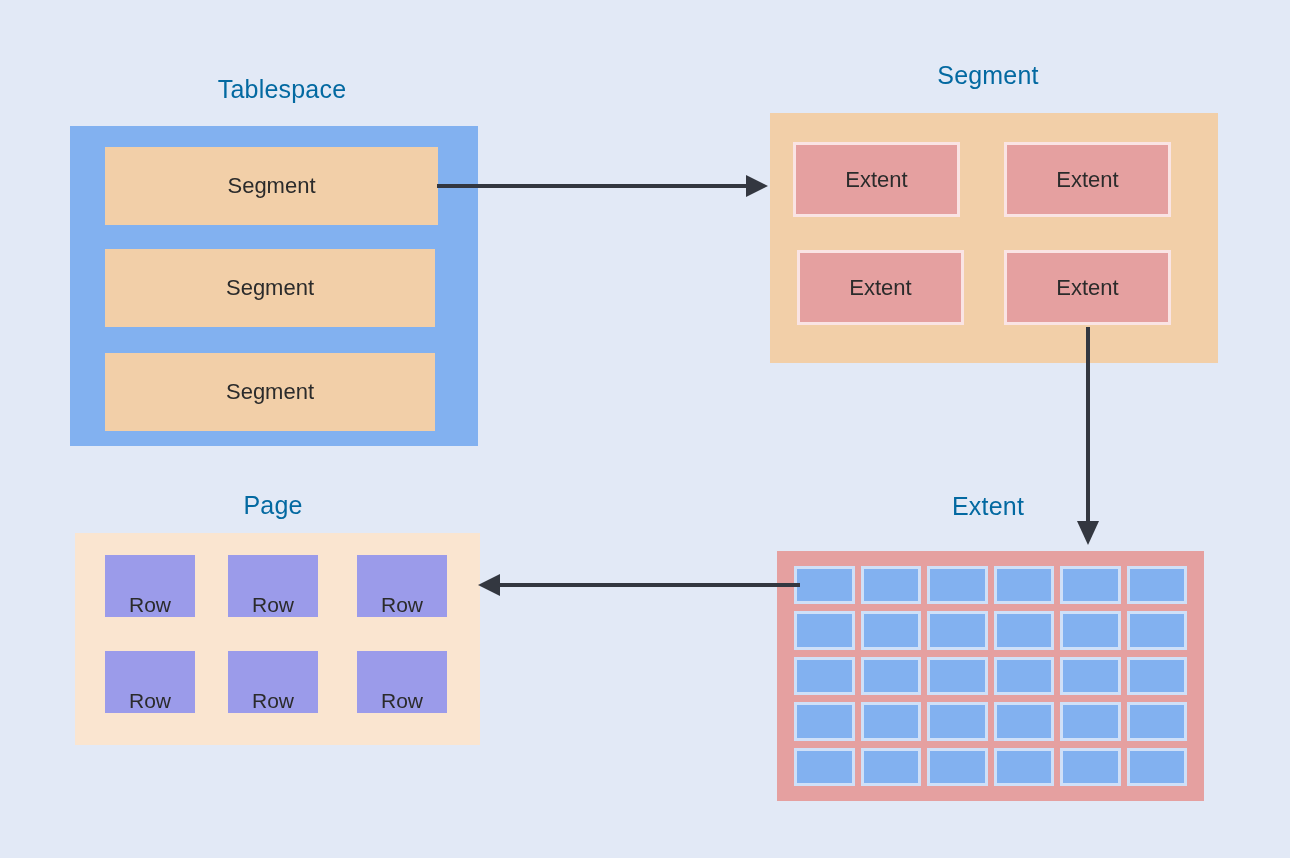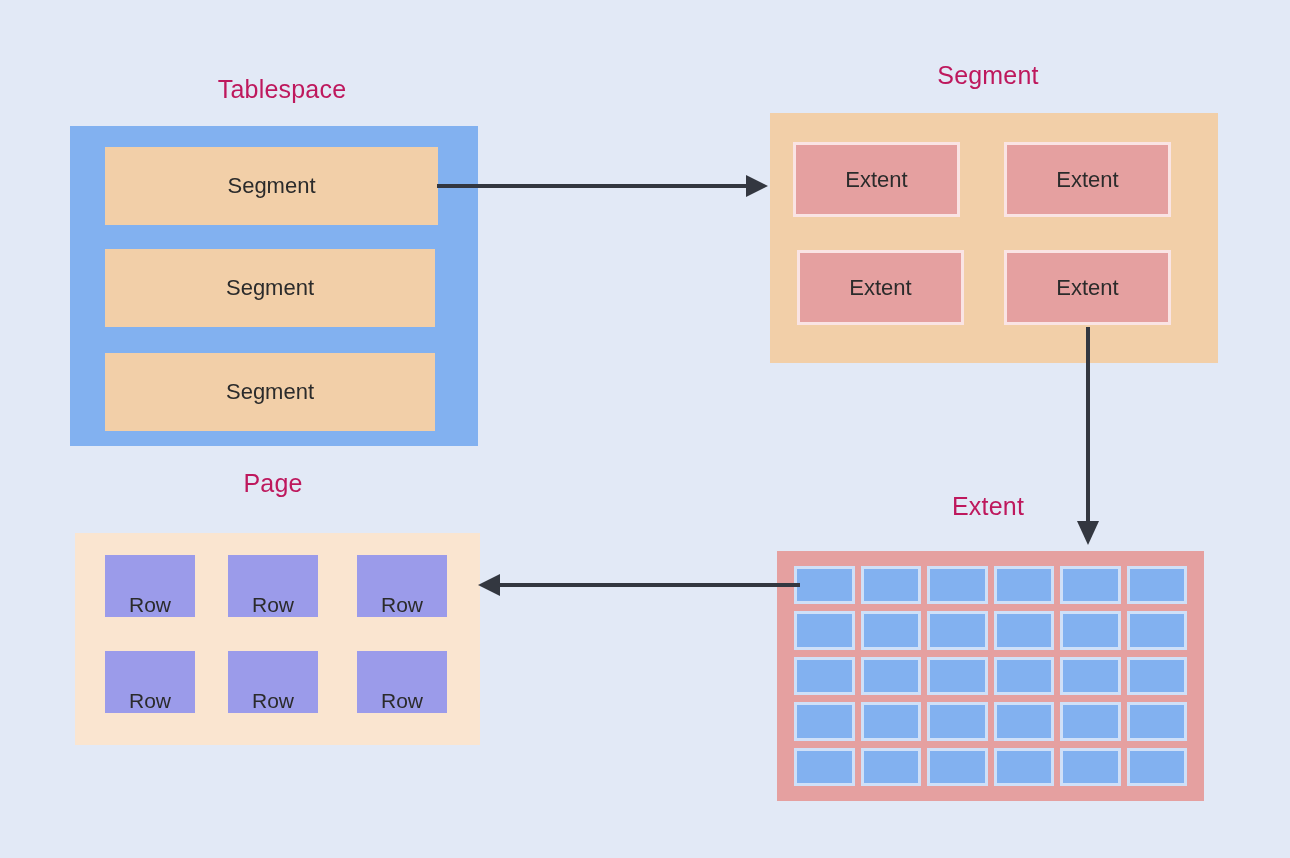--- a/index.html
+++ b/index.html
@@ -13,21 +13,21 @@
     width: 1290px;
     height: 858px;
     background: #e2e9f6;
     font-family: "Liberation Sans", sans-serif;
     overflow: hidden;
   }
 
   .panel-title {
     position: absolute;
     font-size: 25px;
-    color: #be185d;
+    color: #0369a1;
     letter-spacing: 0.2px;
     white-space: nowrap;
     text-align: center;
     transform: translateX(-50%);
   }
 
   .container-box {
     position: absolute;
     box-sizing: border-box;
   }
@@ -170,21 +170,21 @@
   <div class="extent-chip" id="extent-chip-1">
     <span>Extent</span>
   </div>
   <div class="extent-chip" id="extent-chip-2">
     <span>Extent</span>
   </div>
   <div class="extent-chip" id="extent-chip-3">
     <span>Extent</span>
   </div>
 
-  <div class="panel-title" style="left:273px; top:469px;">Page</div>
+  <div class="panel-title" style="left:273px; top:491px;">Page</div>
 
   <div class="container-box" id="page-box"></div>
 
   <div class="row-chip" style="left:105px; top:555px;">
     <span>Row</span>
   </div>
   <div class="row-chip" style="left:228px; top:555px;">
     <span>Row</span>
   </div>
   <div class="row-chip" style="left:357px; top:555px;">

